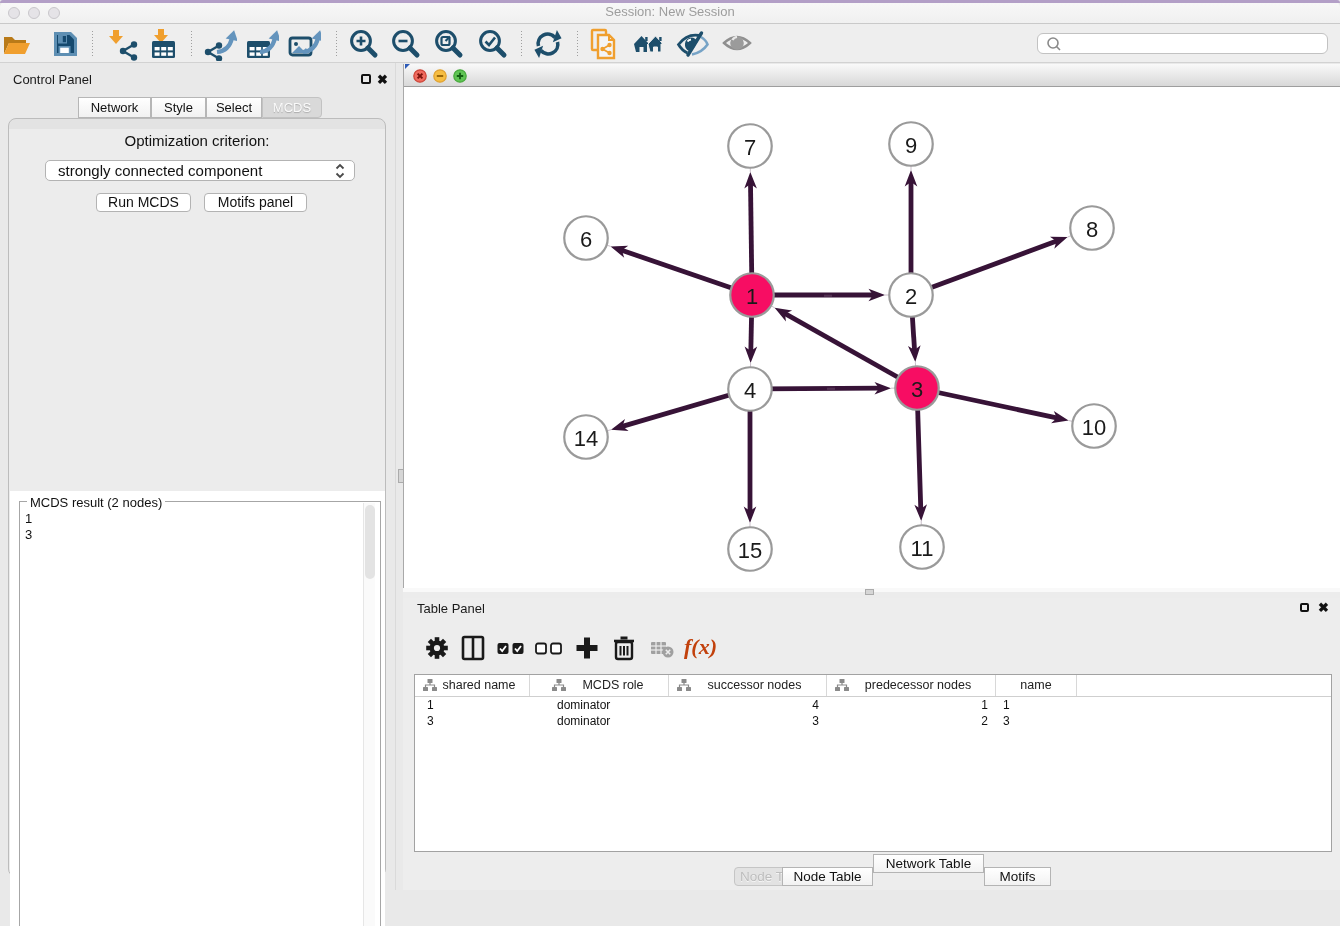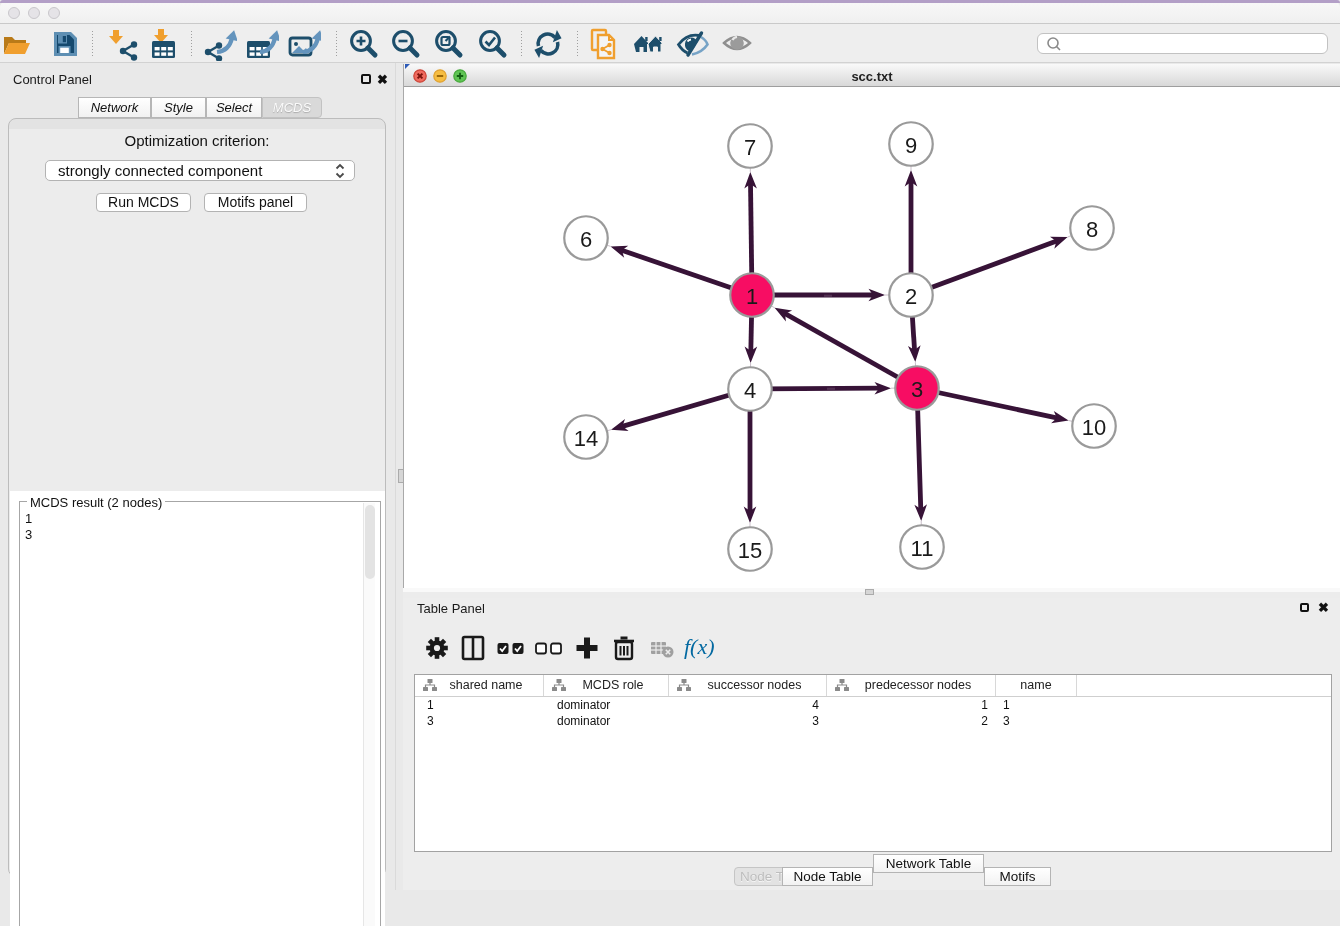--- a/index.html
+++ b/index.html
@@ -25,21 +25,21 @@
   .ticon { position:absolute; top:3px; }
   #search { position:absolute; left:1037px; top:9px; width:291px; height:21px;
     background:#fff; border:1px solid #c2c2c2; border-radius:6px; }
 
   
   #cpanel { left:0; top:63px; width:396px; height:827px; background:#e9e9e9; }
   #cpanel-title { position:absolute; left:13px; top:9px; font-size:13px; color:#1a1a1a; }
   .floatbox { position:absolute; width:10px; height:10px; border:2px solid #111; border-radius:2px; background:transparent; }
   .closex { position:absolute; font-size:13px; font-weight:bold; color:#111; }
   .tabbtn { position:absolute; top:34px; height:21px; font-size:13px; color:#111;
-    background:linear-gradient(#ffffff,#f1f1f1); border:1px solid #b6b6b6; text-align:center; line-height:19px;font-style:italic; }
+    background:linear-gradient(#ffffff,#f1f1f1); border:1px solid #b6b6b6; text-align:center; line-height:19px; }
   #tab-mcds { background:#d9d9d9; color:#fbfbfb; text-shadow:0 1px 1px #aaa; border-color:#c2c2c2; border-radius:0 4px 4px 0;}
   #cp-content { position:absolute; left:8px; top:55px; width:378px; height:759px;
     border:1px solid #bcbcbc; border-radius:8px;
     background:linear-gradient(#e3e3e3 0 10px, #ececec 10px); }
   #opt-label { position:absolute; left:0; top:13px; width:100%; text-align:center; font-size:15px; color:#111; }
   #combo { position:absolute; left:36px; top:41px; width:310px; height:21px; background:#fff;
     border:1px solid #b3b3b3; border-radius:5px; font-size:15px; color:#111; line-height:19px; padding-left:12px; }
   .btn { position:absolute; top:74px; height:19px; background:#fff;
     border:1px solid #b3b3b3; border-radius:4px; font-size:14px; color:#111; text-align:center; line-height:17px; }
   #result-white { position:absolute; left:1px; top:372px; width:375px; height:487px; background:#fff; }
@@ -81,20 +81,21 @@
     border:1px solid #b4b4b4; border-radius:5px; font-size:12.5px; color:#111; }
 </style>
 </head>
 <body>
 <div id="stage">
   <div class="abs" id="titlebar"></div>
   <div class="abs" id="purple"></div>
   <div class="tl" style="left:8px;"></div>
   <div class="tl" style="left:28px;"></div>
   <div class="tl" style="left:48px;"></div>
+  <div id="wtitle">Session: New Session</div>
 
   <div class="abs" id="toolbar">
     <div class="sep" style="left:92px;"></div>
     <div class="sep" style="left:191px;"></div>
     <div class="sep" style="left:336px;"></div>
     <div class="sep" style="left:521px;"></div>
     <div class="sep" style="left:577px;"></div>
         <svg class="ticon" style="left:-1px;" width="34" height="34" viewBox="0 0 34 34">
 <path d="M5,27 L5,10 L13,10 L16,13 L27,13 L27,16 L10,16 Z" fill="#b97a18"></path>
 <path d="M5,27 L10,16 L31,16 L26,27 Z" fill="#f09f2e"></path>
@@ -271,21 +272,20 @@
       </svg>
     <div id="nw-titlebar">
       <svg width="70" height="24" style="position:absolute;left:8px;top:0;">
         <circle cx="8" cy="12" r="6.2" fill="#ef6a5e" stroke="#cb4437" stroke-width="1.2"></circle>
         <path d="M5.6,9.6 L10.4,14.4 M10.4,9.6 L5.6,14.4" stroke="#7a120c" stroke-width="2"></path>
         <circle cx="28" cy="12" r="6.2" fill="#f6bd41" stroke="#dfa131" stroke-width="1.2"></circle>
         <path d="M24.8,12 L31.2,12" stroke="#915f04" stroke-width="1.8"></path>
         <circle cx="48" cy="12" r="6.2" fill="#5fc454" stroke="#47a83c" stroke-width="1.2"></circle>
         <path d="M44.8,12 L51.2,12 M48,8.8 L48,15.2" stroke="#115e11" stroke-width="1.8"></path>
       </svg>
-      <div id="nw-title">scc.txt</div>
     </div>
     <svg id="graph" width="937" height="497" viewBox="403 88 937 497" style="position:absolute;left:0;top:23px;">
 <line x1="751.0" y1="296.0" x2="749.5" y2="184.0" stroke="#371337" stroke-width="4.8"></line>
 <line x1="749.3" y1="173.0" x2="749.3" y2="169.0" stroke="#cabfca" stroke-width="1"></line>
 <polygon points="749.3,173.0 755.9,189.4 749.5,185.0 743.3,189.6" fill="#371337"></polygon>
 <line x1="751.0" y1="296.0" x2="620.0" y2="251.0" stroke="#371337" stroke-width="4.8"></line>
 <line x1="609.6" y1="247.4" x2="605.8" y2="246.1" stroke="#cabfca" stroke-width="1"></line>
 <polygon points="609.6,247.4 627.2,246.8 620.9,251.3 623.2,258.8" fill="#371337"></polygon>
 <line x1="751.0" y1="296.0" x2="873.0" y2="296.0" stroke="#371337" stroke-width="4.8"></line>
 <line x1="884.0" y1="296.0" x2="888.0" y2="296.0" stroke="#cabfca" stroke-width="1"></line>
@@ -407,23 +407,23 @@
         </g>
 <g stroke="#ededed" stroke-width="1.2">
           <line x1="3" y1="13" x2="18" y2="13"></line>
           <line x1="8" y1="9" x2="8" y2="21"></line>
           <line x1="13" y1="9" x2="13" y2="21"></line>
           <line x1="3" y1="17" x2="18" y2="17"></line>
         </g>
 <circle cx="20" cy="19" r="5.5" fill="#a0a0a0"></circle>
 <path d="M17.8,16.8 L22.2,21.2 M22.2,16.8 L17.8,21.2" stroke="#ededed" stroke-width="1.6"></path>
       </svg>
-<div style="position:absolute;left:281px;top:36px;width:40px;font-family:'Liberation Serif',serif;font-style:italic;font-size:22px;color:#0369a1;">f(x)</div>
+<div style="position:absolute;left:281px;top:36px;width:40px;font-family:'Liberation Serif',serif;font-style:italic;font-size:22px;color:#c2410c;font-weight:bold;">f(x)</div>
     <div id="ttable">
-      <div class="hcell" style="left:0; width:129px;">
+      <div class="hcell" style="left:0; width:115px;">
           <svg class="hicon" width="14" height="13" viewBox="0 0 14 13">
             <g fill="#8a8a8a">
               <rect x="4.5" y="0" width="5" height="4" rx="0.5"></rect>
               <rect x="0" y="8" width="5" height="4" rx="0.5"></rect>
               <rect x="9" y="8" width="5" height="4" rx="0.5"></rect>
             </g>
             <g stroke="#8a8a8a" stroke-width="1.2" fill="none">
               <path d="M7,4 V6 M2.5,8 V6 H11.5 V8"></path>
             </g>
           </svg>

